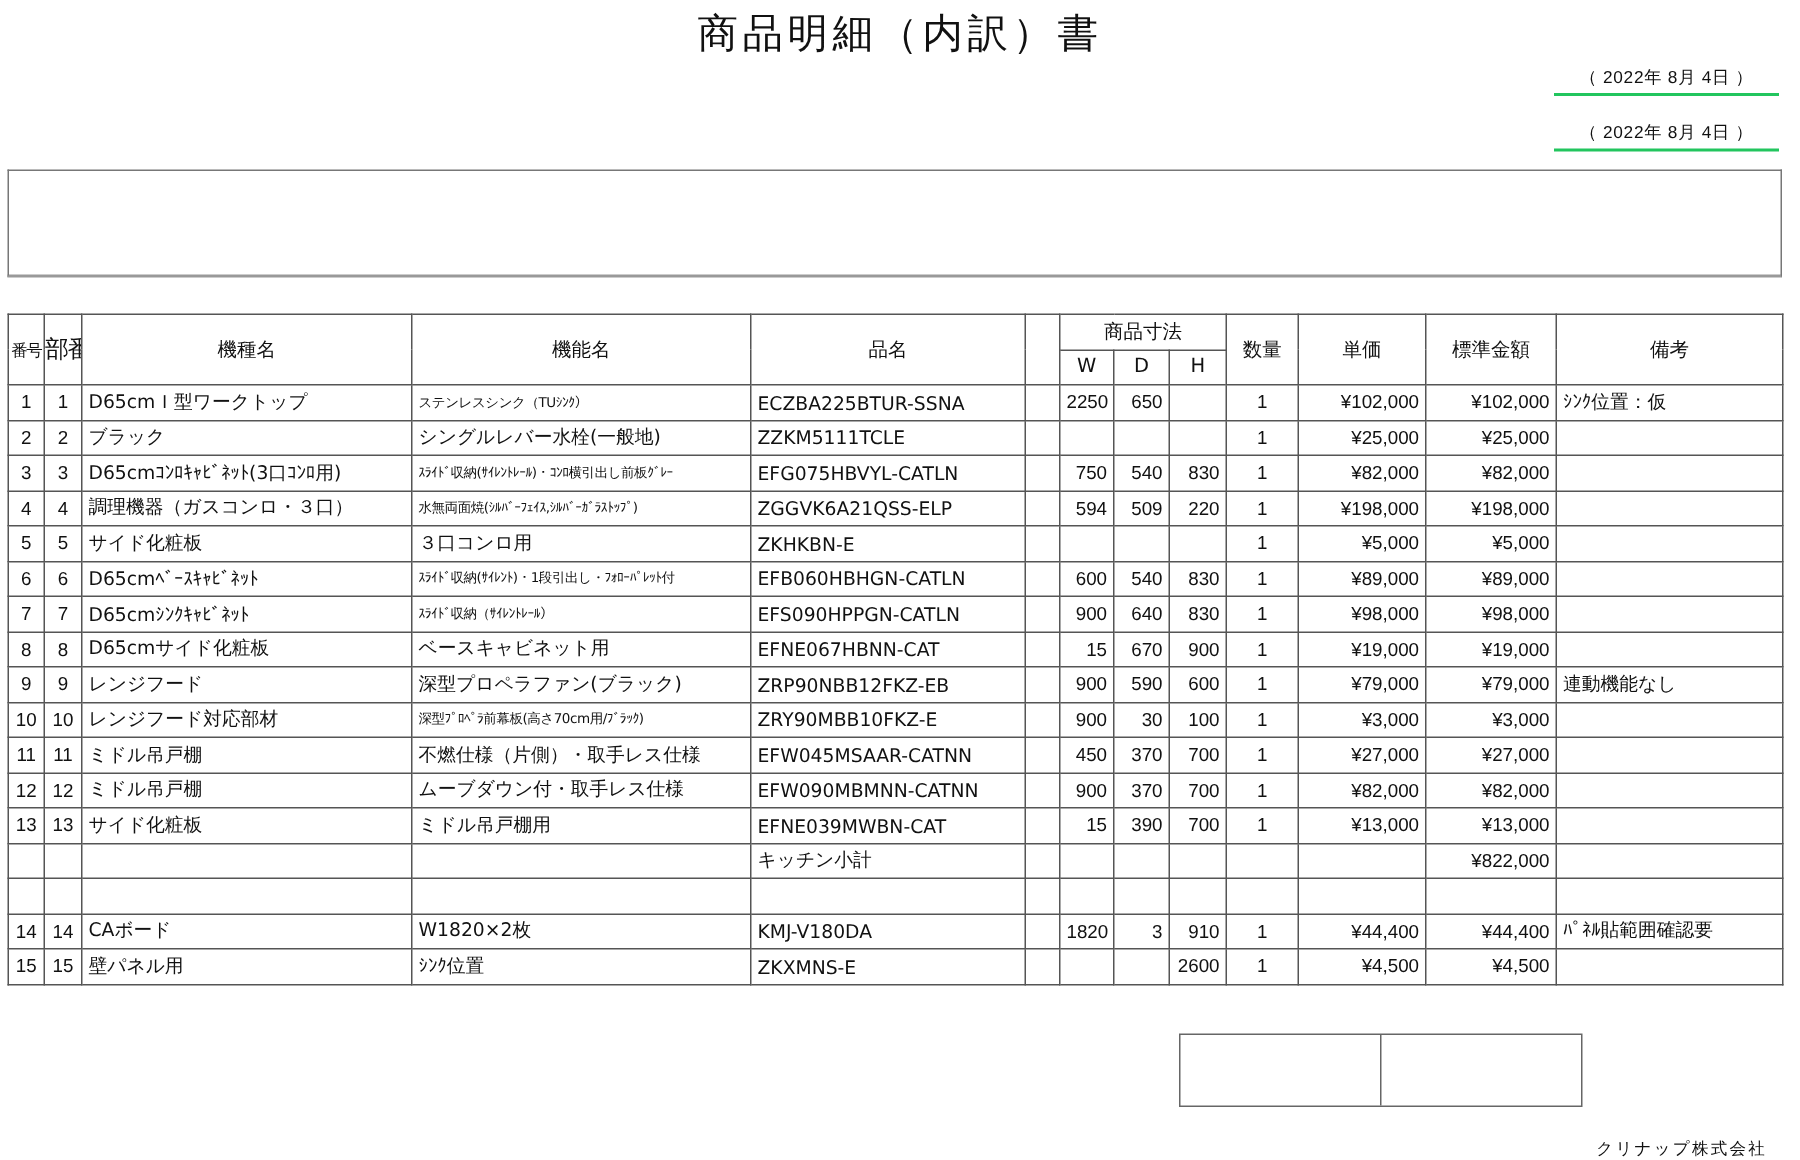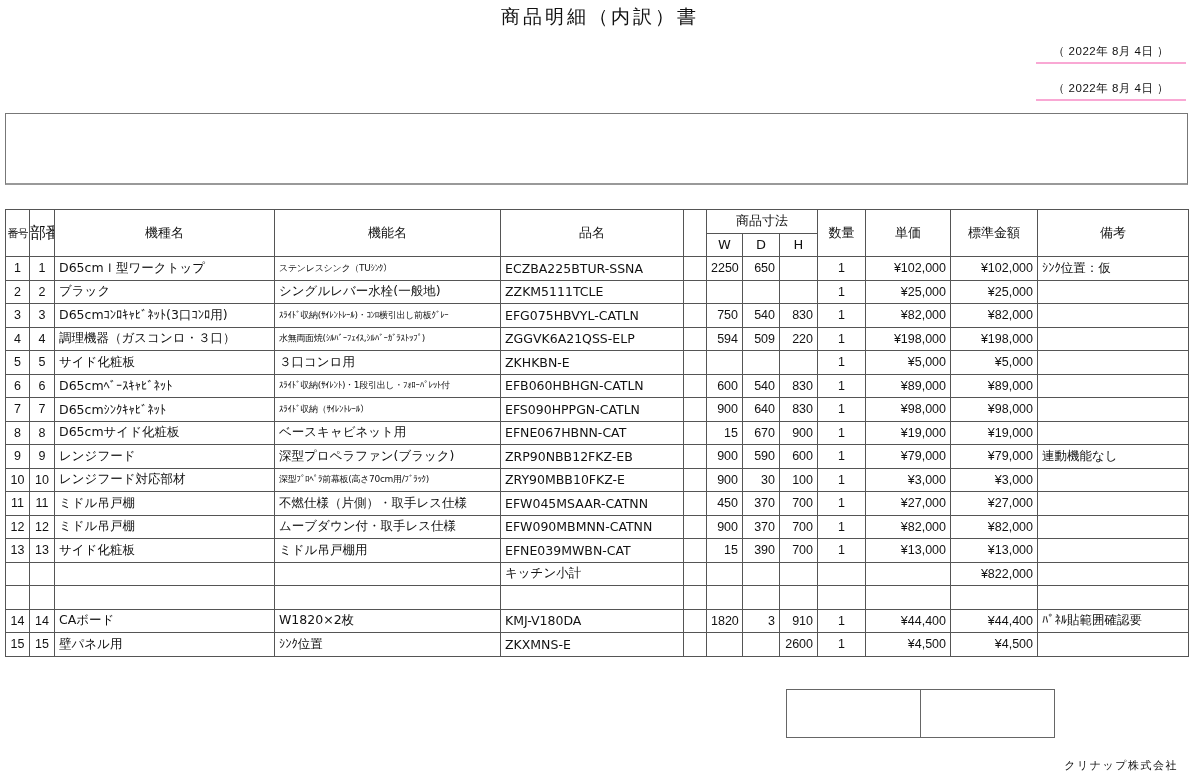--- a/index.html
+++ b/index.html
@@ -1,19 +1,19 @@
 <!DOCTYPE html>
 <html><head>
 <meta charset="utf-8">
 <style>
   * { box-sizing: border-box; margin: 0; padding: 0; }
   html, body { width: 1200px; height: 773px; background: #fff; overflow: hidden; }
   body { position: relative; font-family: "DejaVu Sans", "Liberation Sans", sans-serif; color: #111; }
-  .title { position: absolute; left: 0; width: 1200px; top: 4px; text-align: center; font-size: 19px; letter-spacing: 3px; font-weight: normal; }
-  .date { position: absolute; right: 14px; width: 150px; text-align: center; font-size: 11.5px; font-family: "Liberation Sans Narrow", "Liberation Sans", sans-serif; border-bottom: 2px solid #f9a8d4; padding-bottom: 3px; letter-spacing: 0.5px; }
+  .title { position: absolute; left: 0; width: 1200px; top: 4px; text-align: center; font-size: 27px; letter-spacing: 3px; font-weight: normal; }
+  .date { position: absolute; right: 14px; width: 150px; text-align: center; font-size: 11.5px; font-family: "Liberation Sans Narrow", "Liberation Sans", sans-serif; border-bottom: 2px solid #22c55e; padding-bottom: 3px; letter-spacing: 0.5px; }
   .date1 { top: 44px; }
   .date2 { top: 81px; }
   .notebox { position: absolute; left: 5px; top: 113px; width: 1183px; height: 72px; border: 1px solid #777; border-bottom: 2px solid #999; }
   table.main { position: absolute; left: 5px; top: 209px; border-collapse: collapse; table-layout: fixed; width: 1183px; font-size: 12.5px; }
   table.main td, table.main th { border: 1px solid #555; height: 23.5px; padding: 0 4px; white-space: nowrap; overflow: hidden; font-weight: normal; }
   table.main th { font-size: 13px; text-align: center; }
   th.h2 { height: 25px; }
   td.c { text-align: center; }
   td.r { text-align: right; }
   td.small { font-size: 9px; letter-spacing: -0.3px; }

